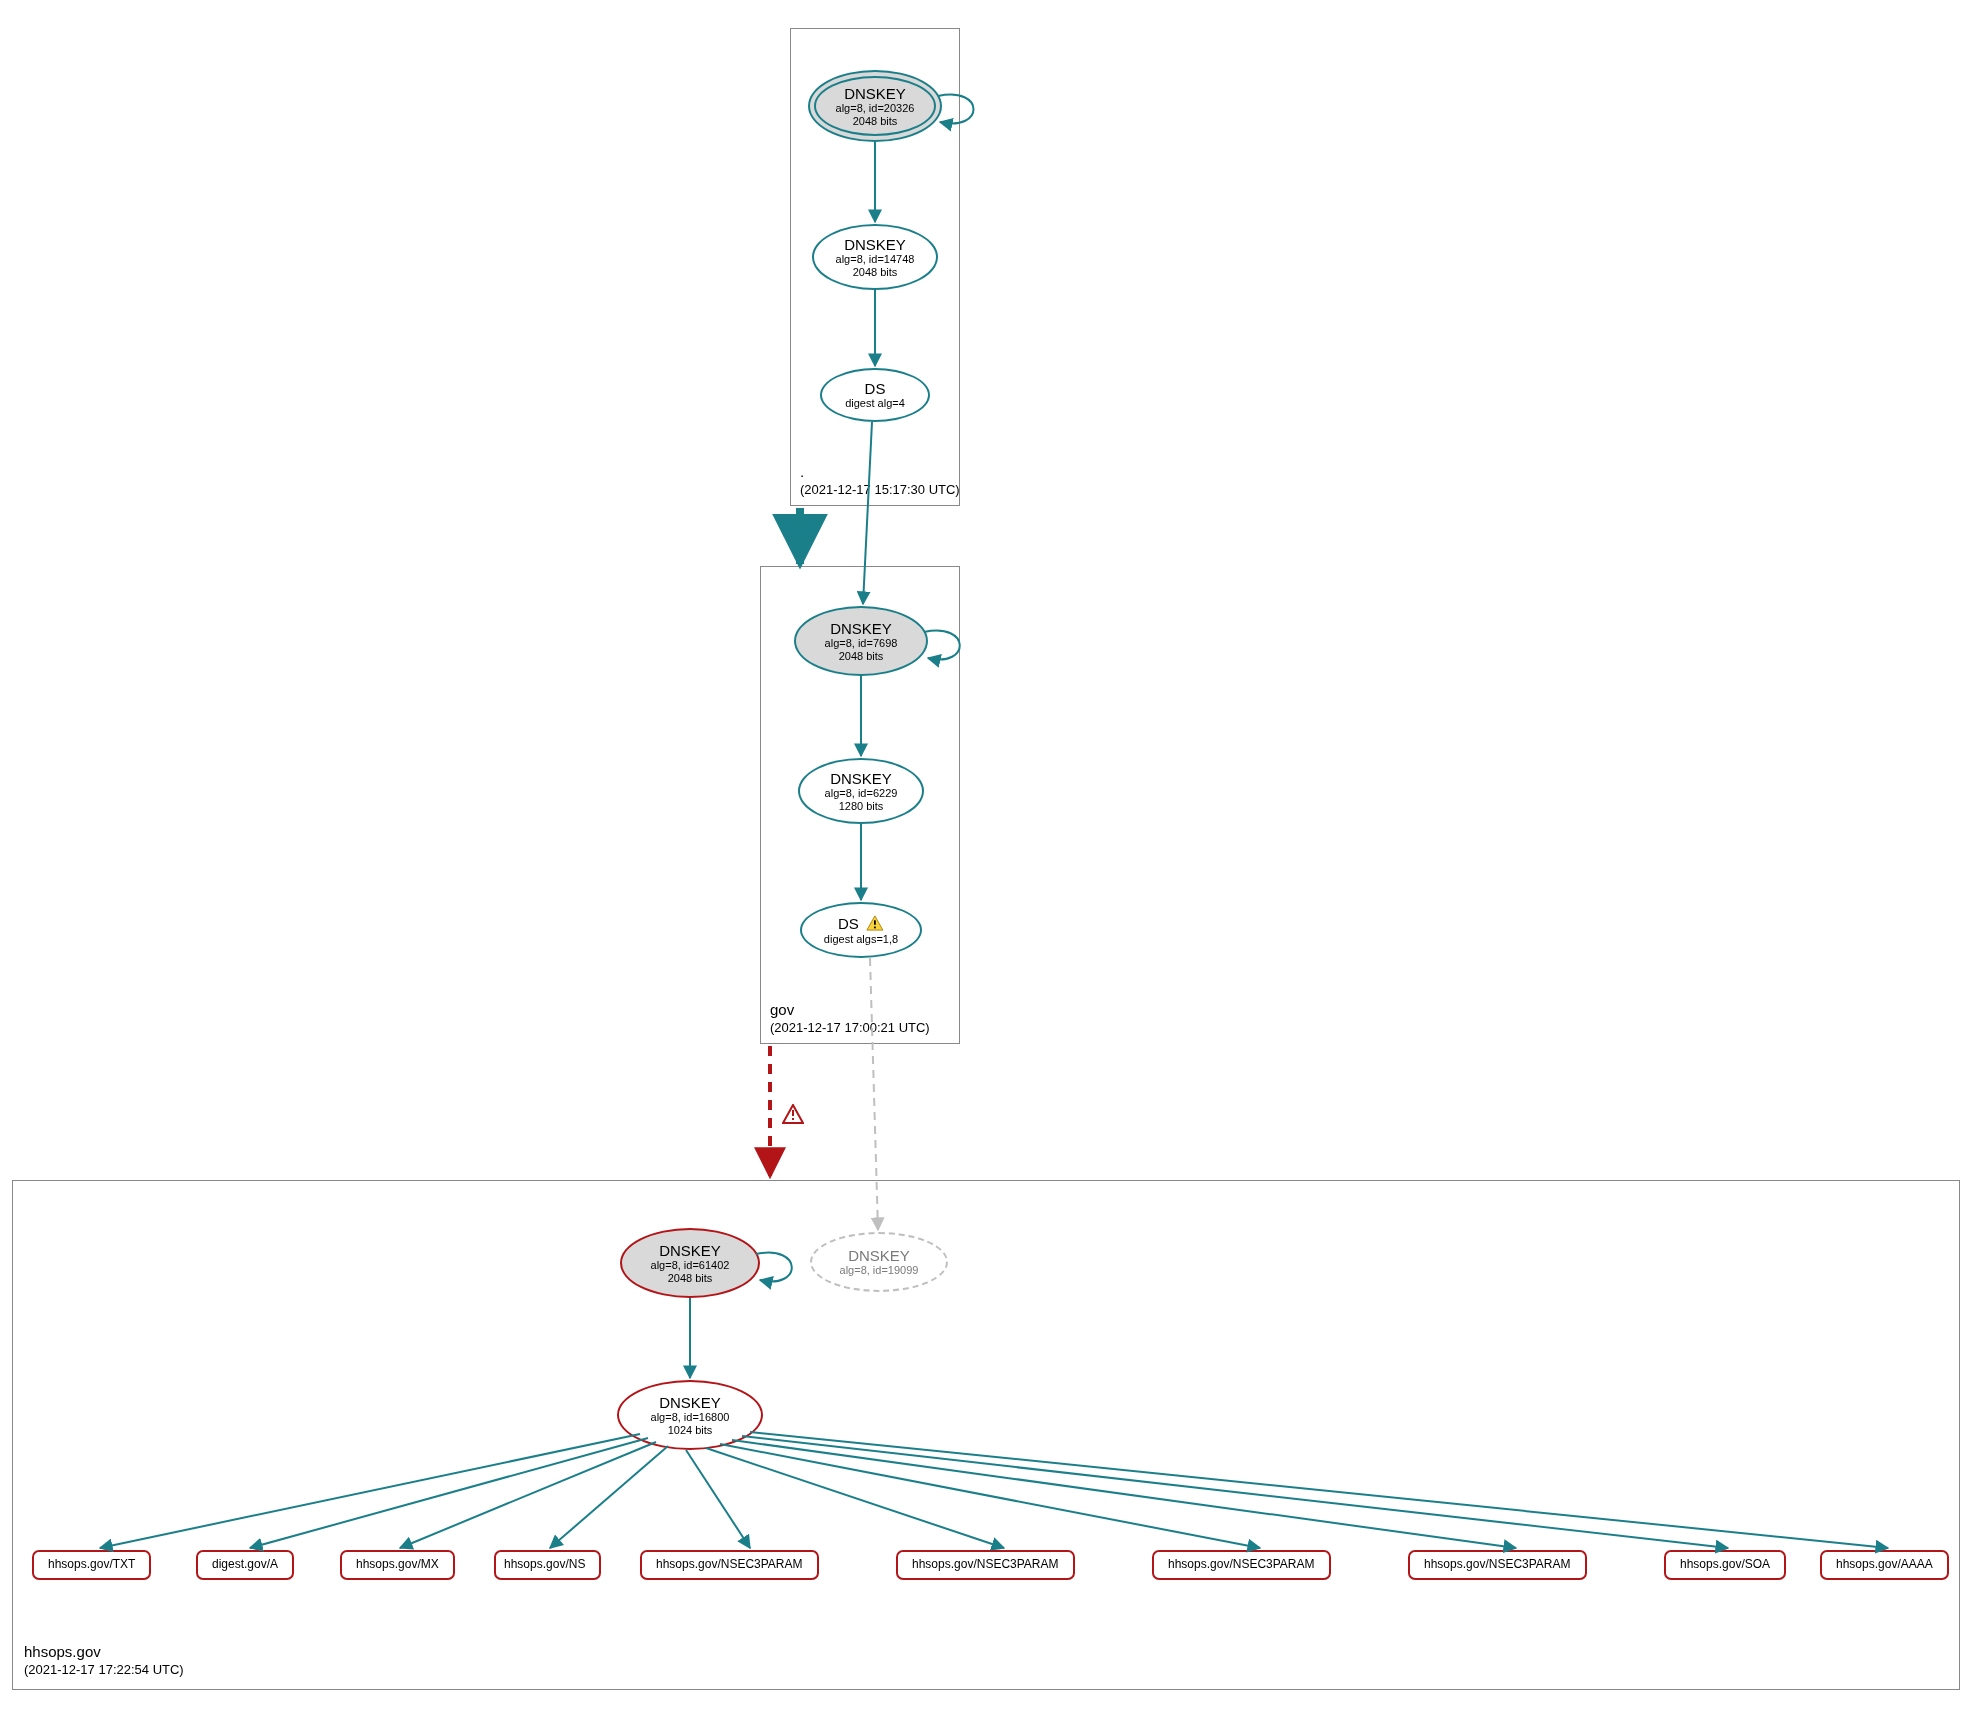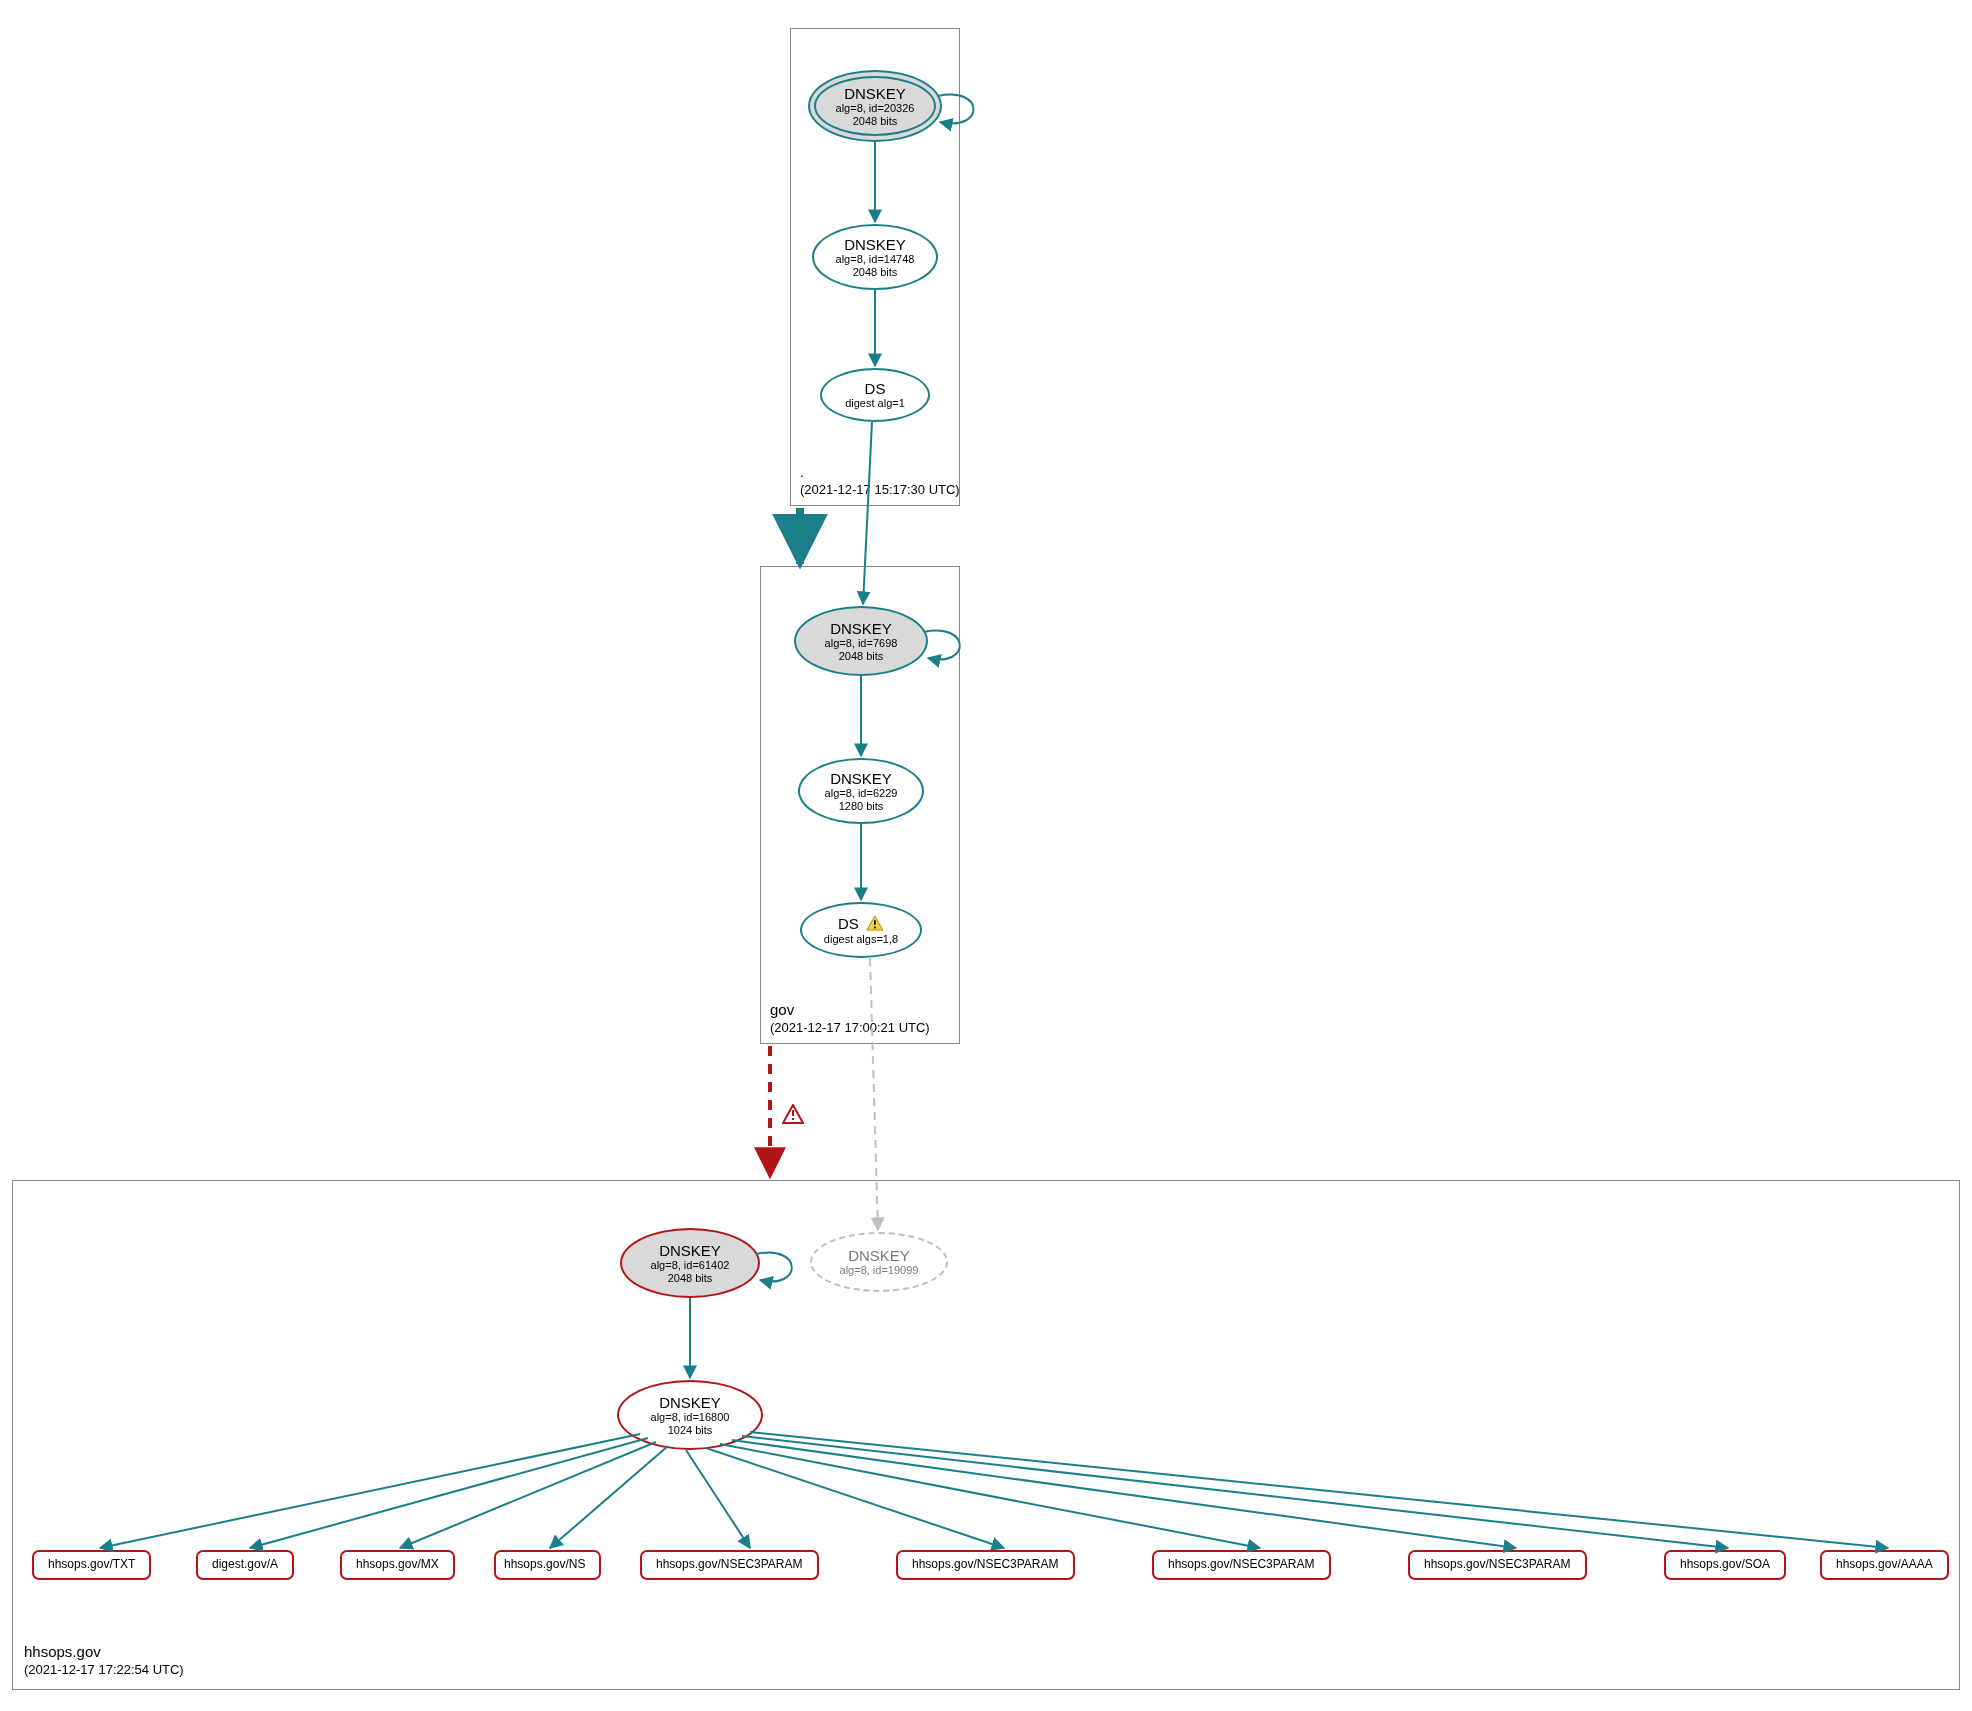--- a/index.html
+++ b/index.html
@@ -110,21 +110,21 @@
     <span class="nsub">alg=8, id=20326</span>
     <span class="nsub">2048 bits</span>
   </div>
   <div class="node ellipse" style="left:812px; top:224px; width:126px; height:66px;">
     <span class="nlabel">DNSKEY</span>
     <span class="nsub">alg=8, id=14748</span>
     <span class="nsub">2048 bits</span>
   </div>
   <div class="node ellipse" style="left:820px; top:368px; width:110px; height:54px;">
     <span class="nlabel">DS</span>
-    <span class="nsub">digest alg=1</span>
+    <span class="nsub">digest alg=4</span>
   </div>
 
   <div class="node ellipse gray" style="left:794px; top:606px; width:134px; height:70px;">
     <span class="nlabel">DNSKEY</span>
     <span class="nsub">alg=8, id=7698</span>
     <span class="nsub">2048 bits</span>
   </div>
   <div class="node ellipse" style="left:798px; top:758px; width:126px; height:66px;">
     <span class="nlabel">DNSKEY</span>
     <span class="nsub">alg=8, id=6229</span>

